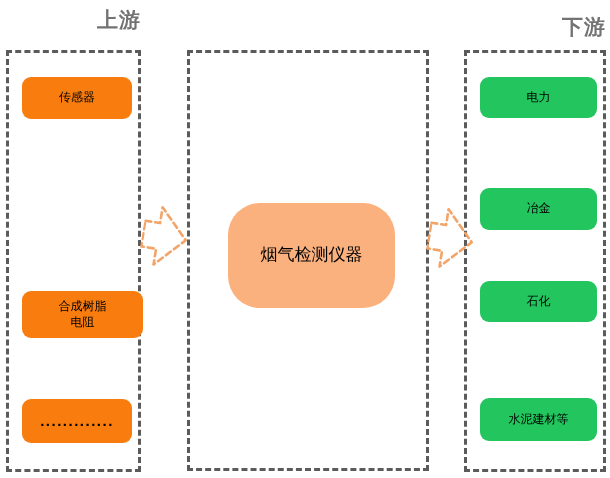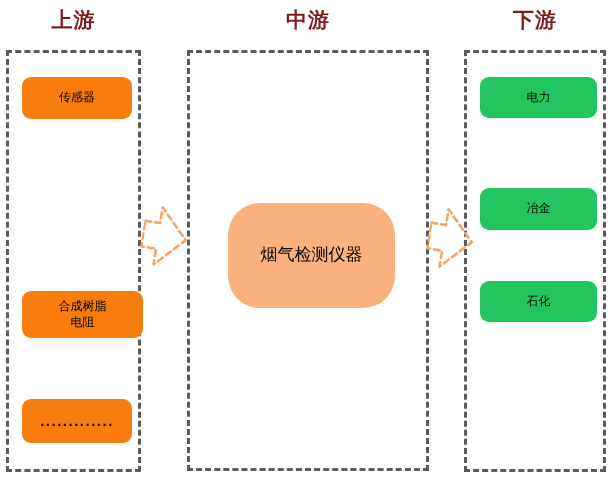--- a/index.html
+++ b/index.html
@@ -14,22 +14,22 @@
     height: 478px;
     background: #ffffff;
     overflow: hidden;
   }
   .col-title {
     position: absolute;
     top: 5px;
     height: 30px;
     font-size: 21px;
     font-weight: bold;
-    color: #7f1d1d;
-    text-align: center;
+    color: #737373;
+    text-align: right;
     line-height: 30px;
     letter-spacing: 1px;
   }
   .col-frame {
     position: absolute;
     border: 3px dashed #5b5b5b;
     box-sizing: border-box;
     background: transparent;
   }
   .node {
@@ -55,37 +55,37 @@
     height: 66px;
   }
   .flow-arrow svg { display: block; }
 </style>
 </head>
 <body>
 
 <div class="canvas">
 
   <div class="col-title" style="left:6px; width:135px;">上游</div>
-  <div class="col-title" style="left:187px; width:242px;">中游</div>
-  <div class="col-title" style="left:464px; width:142px;">下游</div>
+  <div class="col-title" style="left:464px; width:142px;margin-top:7px;">下游</div>
 
   <div class="col-frame" style="left:6px; top:50px; width:135px; height:422px;"></div>
   <div class="col-frame" style="left:187px; top:50px; width:242px; height:421px;"></div>
   <div class="col-frame" style="left:464px; top:50px; width:142px; height:422px;"></div>
 
   <div class="node up-node" style="left:22px; top:77px; width:110px; height:42px;">传感器</div>
   <div class="node up-node" style="left:22px; top:291px; width:121px; height:47px;">合成树脂
 电阻</div>
   <div class="node up-node dots-node" style="left:22px; top:399px; width:110px; height:44px;">.............</div>
 
   <div class="node mid-node" style="left:228px; top:187px; width:167px; height:105px;">烟气检测仪器</div>
 
   <div class="node down-node" style="left:480px; top:77px; width:117px; height:41px;">电力</div>
   <div class="node down-node" style="left:480px; top:188px; width:117px; height:42px;">冶金</div>
   <div class="node down-node" style="left:480px; top:281px; width:117px; height:41px;">石化</div>
+  <div class="node down-node" style="left:480px; top:398px; width:117px; height:43px;">水泥建材等</div>
 
   <div class="flow-arrow" style="left:142px; top:204px; transform:rotate(9deg);">
     <svg width="46" height="66" viewBox="0 0 46 66" xmlns="http://www.w3.org/2000/svg">
       <path d="M1,20 L16,20 L16,4 L44,33 L16,62 L16,46 L1,46 Z" fill="none" stroke="#f2a469" stroke-width="2.6" stroke-dasharray="6 4" stroke-linejoin="round" stroke-linecap="round"></path>
     </svg>
   </div>
 
   <div class="flow-arrow" style="left:428px; top:206px; transform:rotate(9deg);">
     <svg width="46" height="66" viewBox="0 0 46 66" xmlns="http://www.w3.org/2000/svg">
       <path d="M1,20 L16,20 L16,4 L44,33 L16,62 L16,46 L1,46 Z" fill="none" stroke="#f2a469" stroke-width="2.6" stroke-dasharray="6 4" stroke-linejoin="round" stroke-linecap="round"></path>

